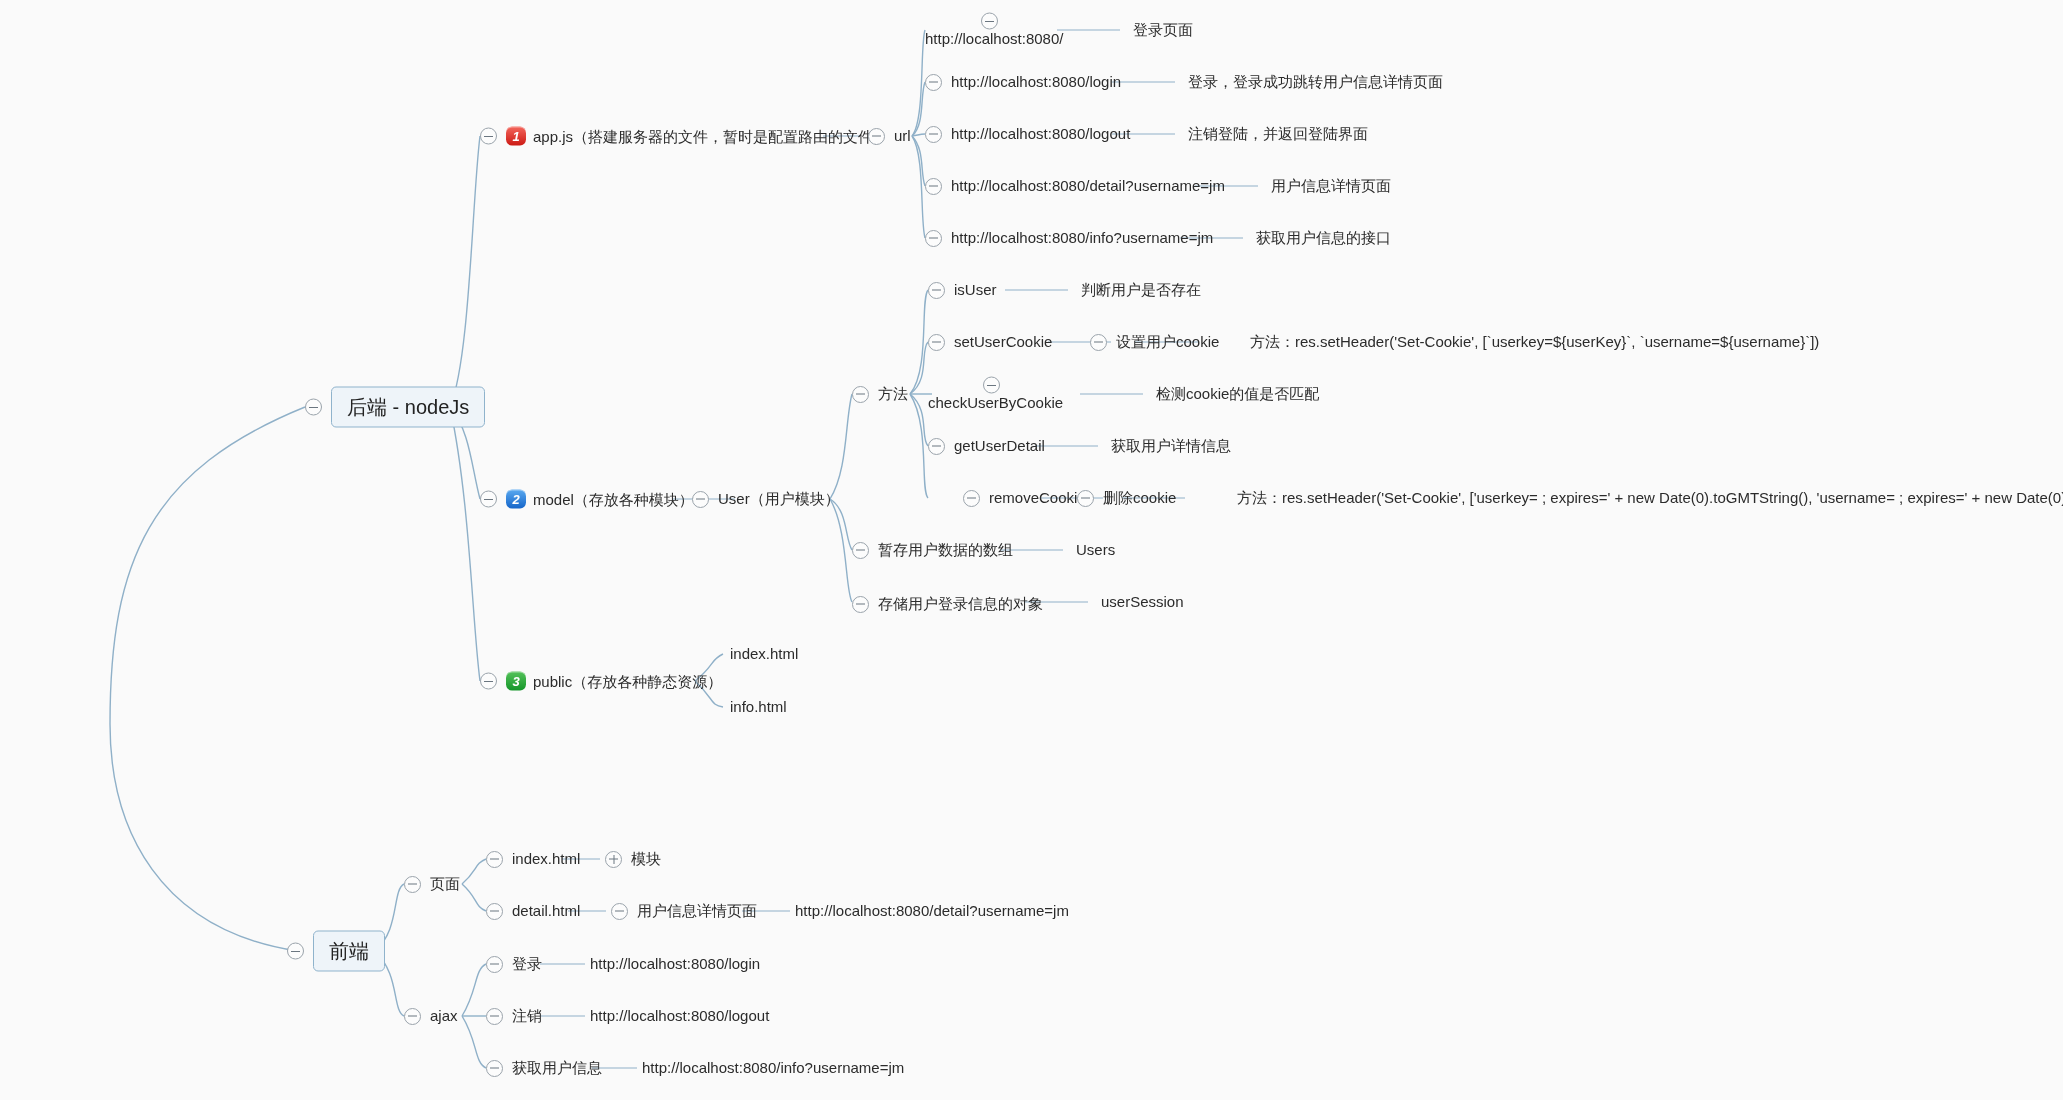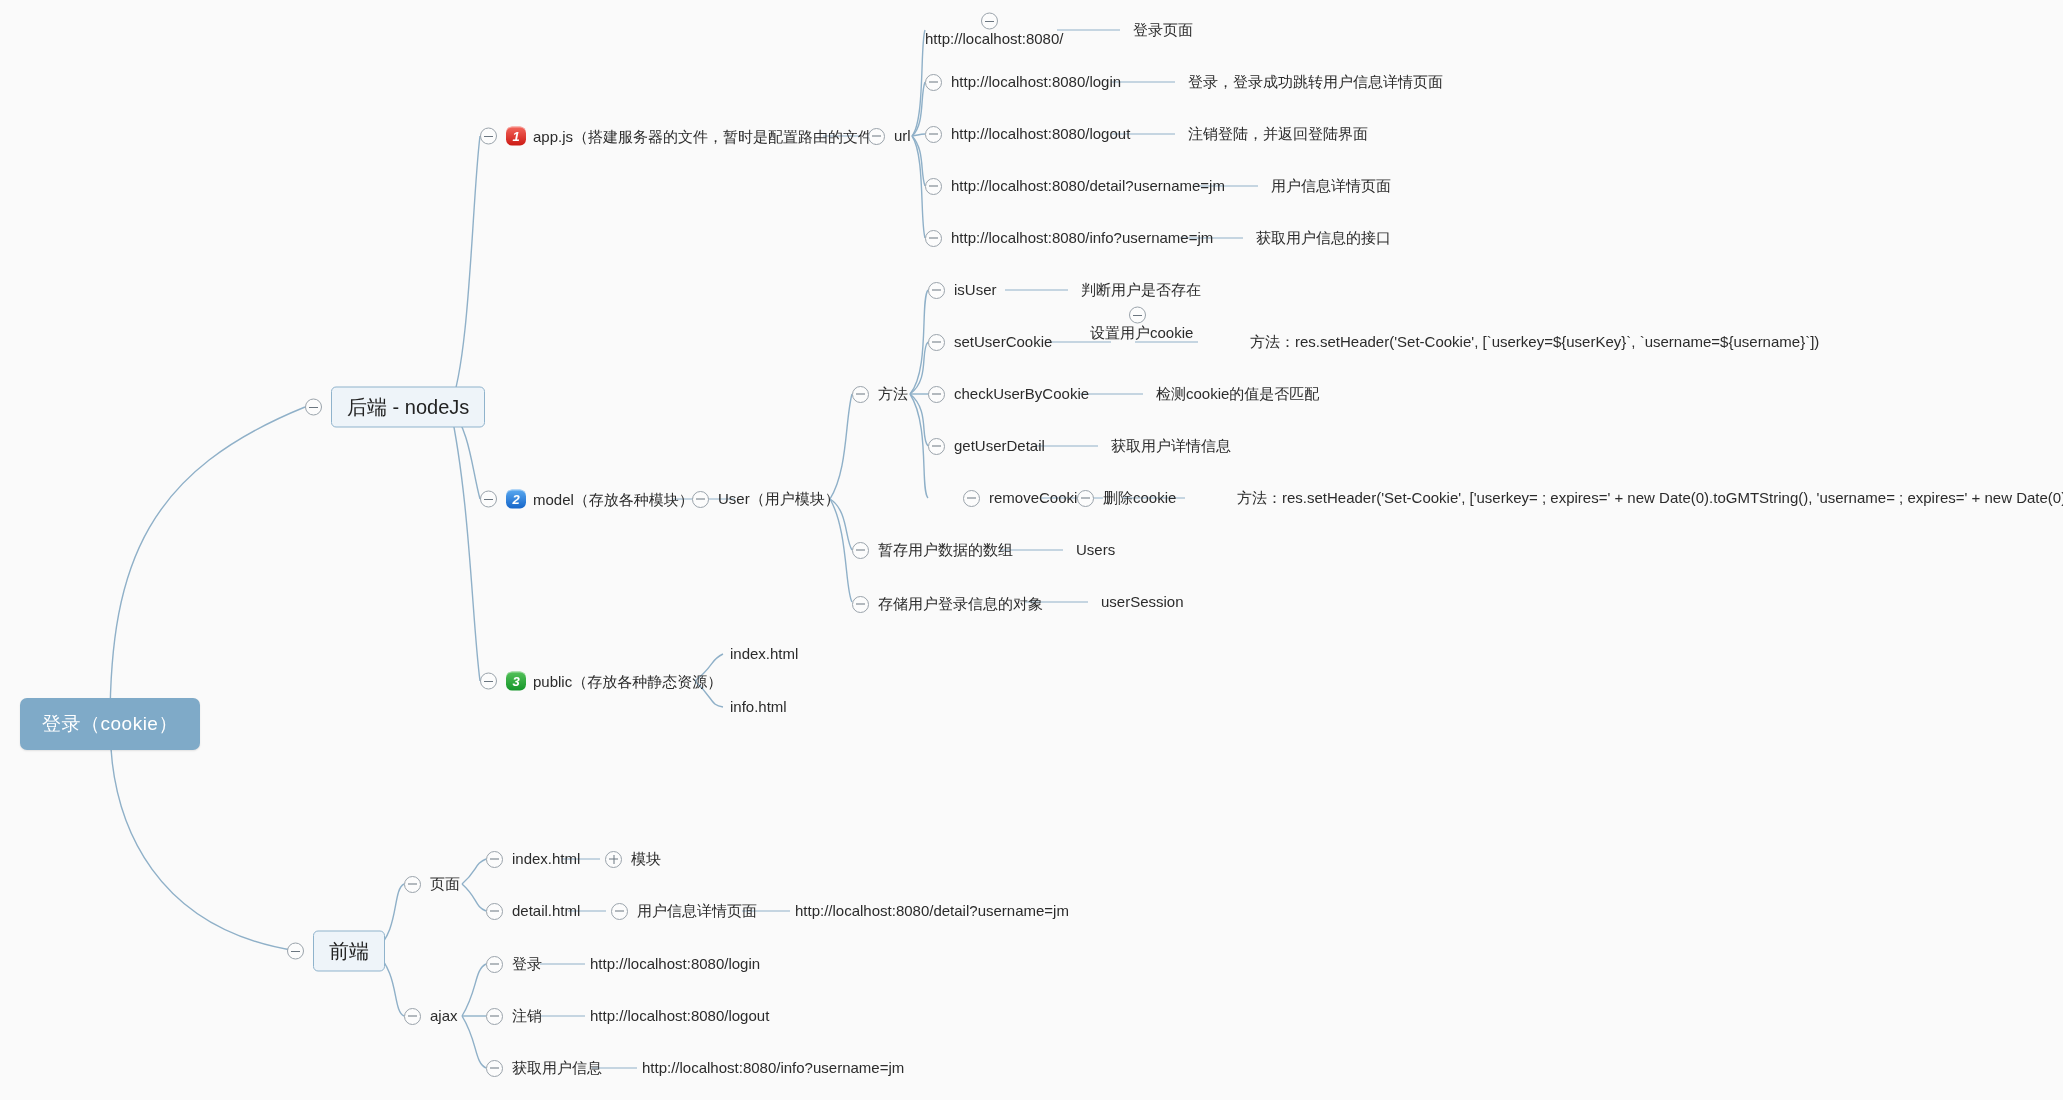--- a/index.html
+++ b/index.html
@@ -126,23 +126,20 @@
       <path d="M462 1016 C 478 990, 474 970, 486 964"></path>
       <path d="M462 1016 C 478 1016, 480 1016, 486 1016"></path>
       <path d="M462 1016 C 478 1042, 474 1062, 486 1068"></path>
 
       <path d="M540 964 L 585 964" stroke-width="1.2"></path>
       <path d="M540 1016 L 585 1016" stroke-width="1.2"></path>
       <path d="M592 1068 L 637 1068" stroke-width="1.2"></path>
     </g>
   </svg>
 
-  <div class="root" style="left:20px;top:724px;">
-    <span>登录（cookie）</span>
-  </div>
 
   <div class="node" style="left:305px;top:407px;">
     <span class="toggle"></span>
     <span class="boxed">后端 - nodeJs</span>
   </div>
 
   <div class="node" style="left:480px;top:136px;">
     <span class="toggle"></span>
     <span class="badge b1">1</span>
     <span class="txt">app.js（搭建服务器的文件，暂时是配置路由的文件）</span>
@@ -212,29 +209,29 @@
     <span class="txt small">isUser</span>
   </div>
   <div class="node" style="left:1081px;top:290px;">
     <span class="txt small">判断用户是否存在</span>
   </div>
 
   <div class="node" style="left:928px;top:342px;">
     <span class="toggle"></span>
     <span class="txt small">setUserCookie</span>
   </div>
-  <div class="node" style="left:1090px;top:324px;flex-direction:column;">
+  <div class="node" style="left:1090px;top:342px;">
     <span class="toggle"></span>
     <span class="txt small">设置用户cookie</span>
   </div>
   <div class="node" style="left:1250px;top:342px;">
     <span class="txt code">方法：res.setHeader('Set-Cookie', [`userkey=${userKey}`, `username=${username}`])</span>
   </div>
 
-  <div class="node" style="left:928px;top:394px;">
+  <div class="node" style="left:928px;top:394px;flex-direction:column;">
     <span class="toggle"></span>
     <span class="txt small">checkUserByCookie</span>
   </div>
   <div class="node" style="left:1156px;top:394px;">
     <span class="txt small">检测cookie的值是否匹配</span>
   </div>
 
   <div class="node" style="left:928px;top:446px;">
     <span class="toggle"></span>
     <span class="txt small">getUserDetail</span>

